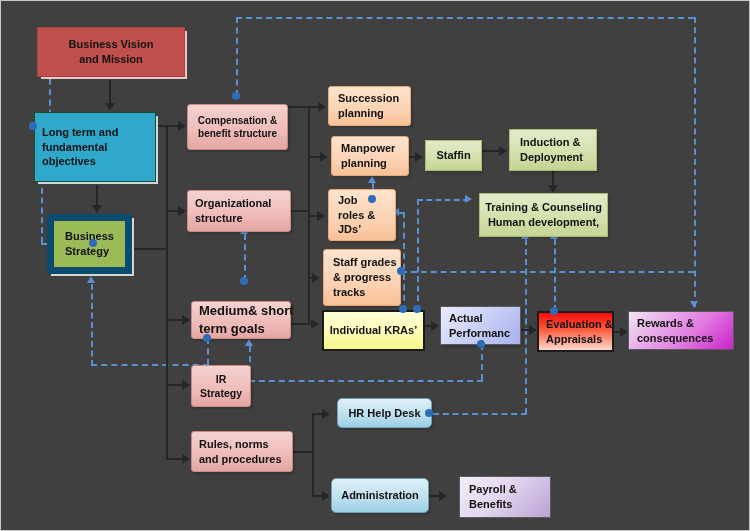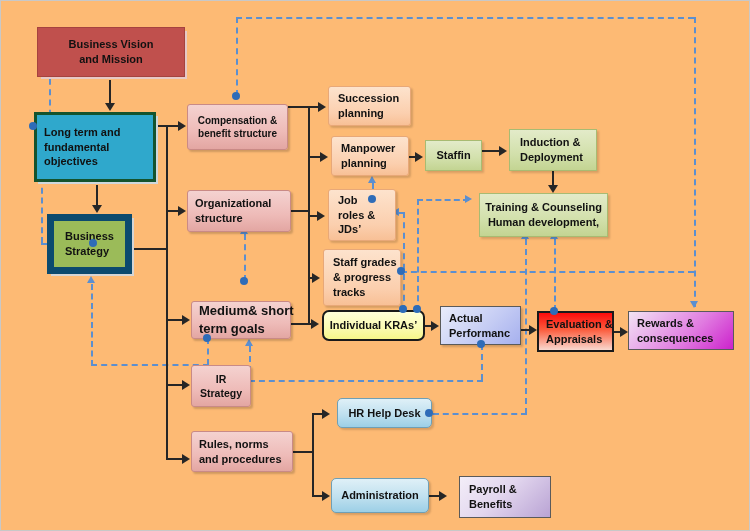--- a/index.html
+++ b/index.html
@@ -1,28 +1,28 @@
 <!DOCTYPE html>
 <html><head>
 <meta charset="utf-8">
 <style>
   html,body{margin:0;padding:0;background:#ffffff;}
   body{font-family:"Liberation Sans",sans-serif;}
-  #canvas{position:relative;width:750px;height:531px;background:#fdba74;overflow:hidden;
+  #canvas{position:relative;width:750px;height:531px;background:#404040;overflow:hidden;
           border:1px solid #c8c8c8;box-sizing:border-box;padding-left:8px;}
   .node{position:absolute;box-sizing:border-box;display:flex;flex-direction:column;
         align-items:flex-start;justify-content:center;padding:3px 7px;
         font-size:11px;font-weight:bold;color:#111;line-height:1.35;z-index:5;}
   .node span{display:block;white-space:nowrap;}
   .ctr{align-items:center;text-align:center;}
 
   
   .v-red{background:#c0504d;border:1px solid #a5433f;color:#111;
          box-shadow:3px 3px 0 -1px #e7c9c6;}
-  .v-cyan{background:#2fa8cc;border:3px solid #14532d;color:#111;
+  .v-cyan{background:#2fa8cc;border:1px solid #14532d;color:#111;
           box-shadow:3px 3px 0 -1px #cfd8dc;text-align:right;}
   .v-green{background:#9bbb59;border:7px solid #0c4a6e;color:#111;
            box-shadow:3px 3px 0 -1px #d5d5d5;}
   .v-pink{background:linear-gradient(180deg,#f4d2d0 0%,#eebbb8 60%,#e3a6a2 100%);
           border:1px solid #c98a86;border-radius:3px;color:#111;
           box-shadow:2px 2px 2px rgba(0,0,0,.18);}
   .v-orange{background:linear-gradient(180deg,#fde3cd 0%,#fbcfae 70%,#f8c096 100%);
             border:1px solid #e8a878;border-radius:3px;color:#111;
             box-shadow:2px 2px 2px rgba(0,0,0,.15);}
   .v-olive{background:linear-gradient(180deg,#e3ebc9 0%,#d2e0ab 60%,#c3d492 100%);
@@ -253,21 +253,21 @@
     <span>roles &amp;</span>
     <span>JDs’</span>
   </div>
 
   <div class="node v-orange" style="left:322px;top:248px;width:78px;height:57px;padding-left:9px;">
     <span>Staff grades</span>
     <span>&amp; progress</span>
     <span>tracks</span>
   </div>
 
-  <div class="node v-yellow ctr" style="left:321px;top:309px;width:103px;height:31px;border-radius:7px;">
+  <div class="node v-yellow ctr" style="left:321px;top:309px;width:103px;height:41px;">
     <span>Individual KRAs’</span>
   </div>
 
   <div class="node v-olive ctr" style="left:424px;top:139px;width:57px;height:31px;">
     <span>Staffin</span>
   </div>
 
   <div class="node v-olive" style="left:508px;top:128px;width:88px;height:42px;padding-left:10px;">
     <span>Induction &amp;</span>
     <span>Deployment</span>

